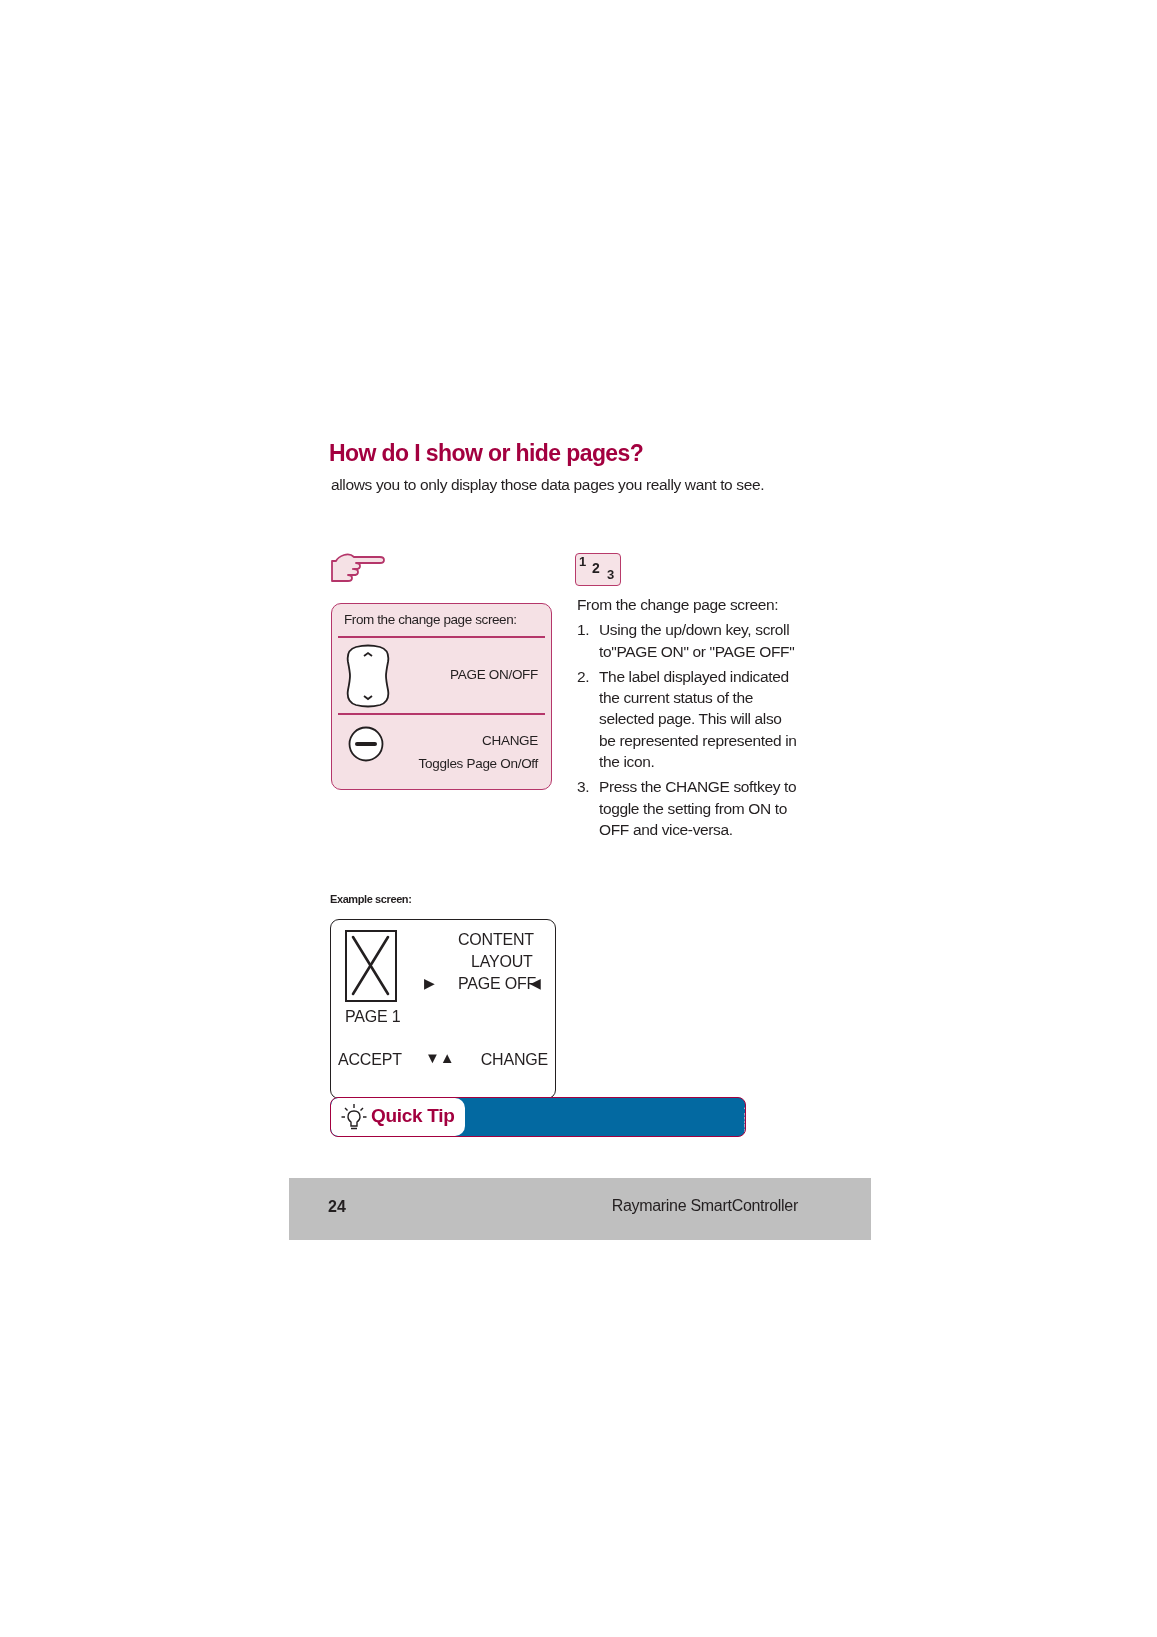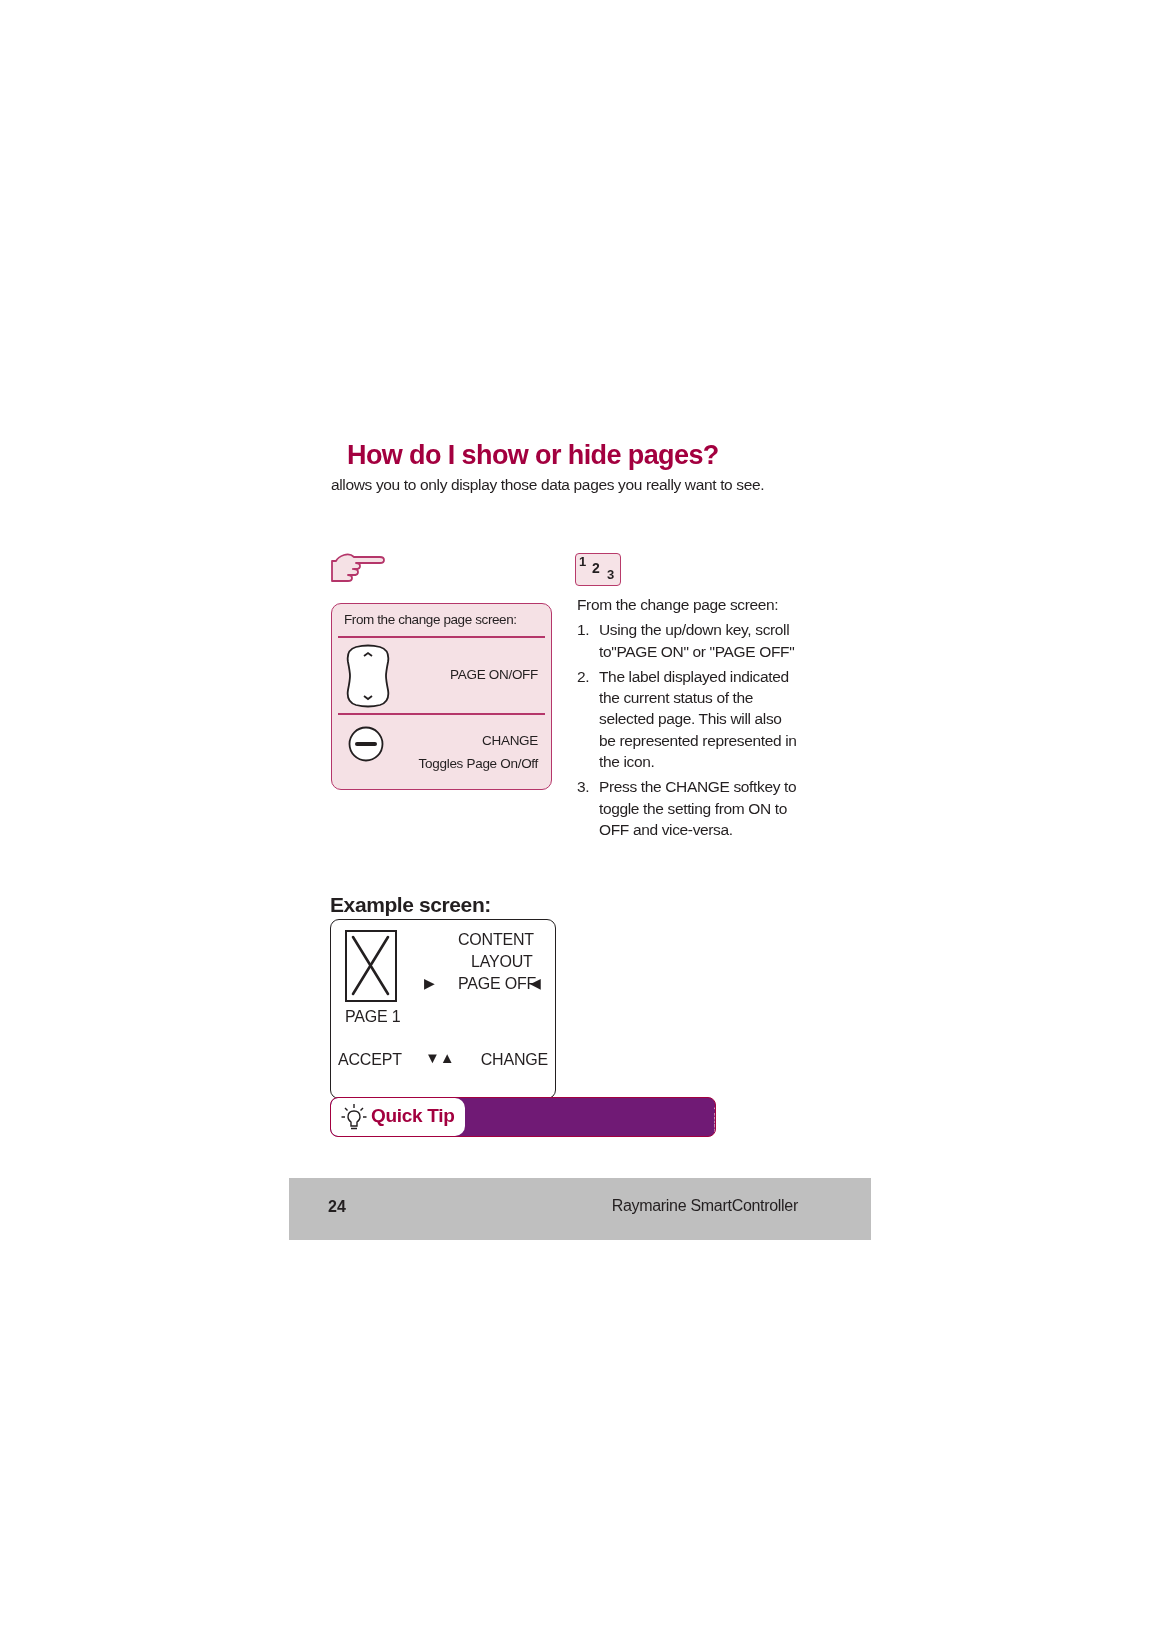--- a/index.html
+++ b/index.html
@@ -1,44 +1,44 @@
 <!DOCTYPE html>
 <html><head>
 <meta charset="utf-8">
 <style>
   html, body { margin: 0; padding: 0; background: #ffffff; }
   body { width: 1157px; height: 1637px; position: relative; overflow: hidden;
          font-family: "Liberation Sans", "DejaVu Sans", sans-serif; color: #231f20; }
   .abs { position: absolute; }
-  .title { left: 347px; top: 440px; font-size: 27px; font-weight: bold; color: #a3003f;
+  .title { left: 329px; top: 440px; font-size: 23px; font-weight: bold; color: #a3003f;
            letter-spacing: -0.6px; white-space: nowrap; }
   .intro { left: 331px; top: 474px; width: 470px; font-size: 15.5px; line-height: 21.5px;
            letter-spacing: -0.35px; }
   .intro div { white-space: nowrap; }
   .hand { left: 330px; top: 551px; width: 56px; height: 34px; }
   .badge { left: 575px; top: 553px; width: 44px; height: 31px; border: 1.5px solid #b83a6a;
            border-radius: 4px; background: #f6e3e7; font-weight: bold; font-size: 13px; }
   .badge span { position: absolute; }
   .lbox { left: 331px; top: 603px; width: 221px; height: 187px; border: 1.6px solid #b5366a;
           border-radius: 10px; background: #f5e1e5; box-sizing: border-box; }
   .lbox .hdr { position: absolute; left: 12px; top: 8px; font-size: 13.5px; letter-spacing: -0.4px; white-space: nowrap; }
   .lbox .div { position: absolute; left: 6px; right: 6px; height: 2px; background: #b5366a; }
   .lbox .lbl { position: absolute; right: 13px; font-size: 13.5px; letter-spacing: -0.3px; white-space: nowrap; }
   .rcol { left: 577px; top: 594px; width: 230px; font-size: 15.5px; line-height: 21.3px; letter-spacing: -0.35px; }
   .rcol .lead { white-space: nowrap; margin-bottom: 4px; }
   .rcol .item { position: relative; padding-left: 22px; margin-bottom: 4px; }
   .rcol .item .num { position: absolute; left: 0; top: 0; }
   .rcol .item .line { white-space: nowrap; }
-  .exh { left: 330px; top: 893px; font-size: 21px; font-weight: bold; letter-spacing: -0.4px; white-space: nowrap; }
+  .exh { left: 330px; top: 893px; font-size: 11px; font-weight: bold; letter-spacing: -0.4px; white-space: nowrap; }
   .ebox { left: 330px; top: 919px; width: 226px; height: 180px; border: 1.5px solid #231f20;
           border-radius: 9px; box-sizing: border-box; }
   .ebox .t { position: absolute; font-size: 16px; letter-spacing: -0.2px; white-space: nowrap; }
   .xbox { position: absolute; left: 14px; top: 10px; width: 52px; height: 72px; border: 2.5px solid #231f20; box-sizing: border-box; }
-  .tip { left: 330px; top: 1097px; width: 386px; height: 40px; border-radius: 8px;
-         background: #701a75; border: 1.5px solid #a3003f; box-sizing: border-box; overflow: hidden; }
+  .tip { left: 330px; top: 1097px; width: 416px; height: 40px; border-radius: 8px;
+         background: #0369a1; border: 1.5px solid #a3003f; box-sizing: border-box; overflow: hidden; }
   .tip .white { position: absolute; left: 0; top: 0; bottom: 0; width: 134px; background: #fff;
                 border-radius: 7px 10px 10px 7px; }
   .tip .qt { position: absolute; left: 40px; top: 7px; font-size: 19px; font-weight: bold; color: #a3003f; white-space: nowrap; letter-spacing: -0.3px; }
   .tip .txt { position: absolute; left: 142px; top: 3px; color: #fff; font-size: 13px; font-weight: bold; line-height: 17.5px; letter-spacing: -0.2px; }
   .tip .txt div { white-space: nowrap; }
   .tip .code { position: absolute; right: 2px; top: 8px; color: #f3c9d7; font-size: 7px; transform: rotate(-90deg); transform-origin: right top; white-space: nowrap; width: 30px; text-align: right; }
   .footer { left: 289px; top: 1178px; width: 582px; height: 62px; background: #bfbfbf; }
   .footer .pg { position: absolute; left: 39px; top: 20px; font-size: 16px; font-weight: bold; }
   .footer .prod { position: absolute; right: 73px; top: 19px; font-size: 16px; letter-spacing: -0.3px; white-space: nowrap; }
 </style>

